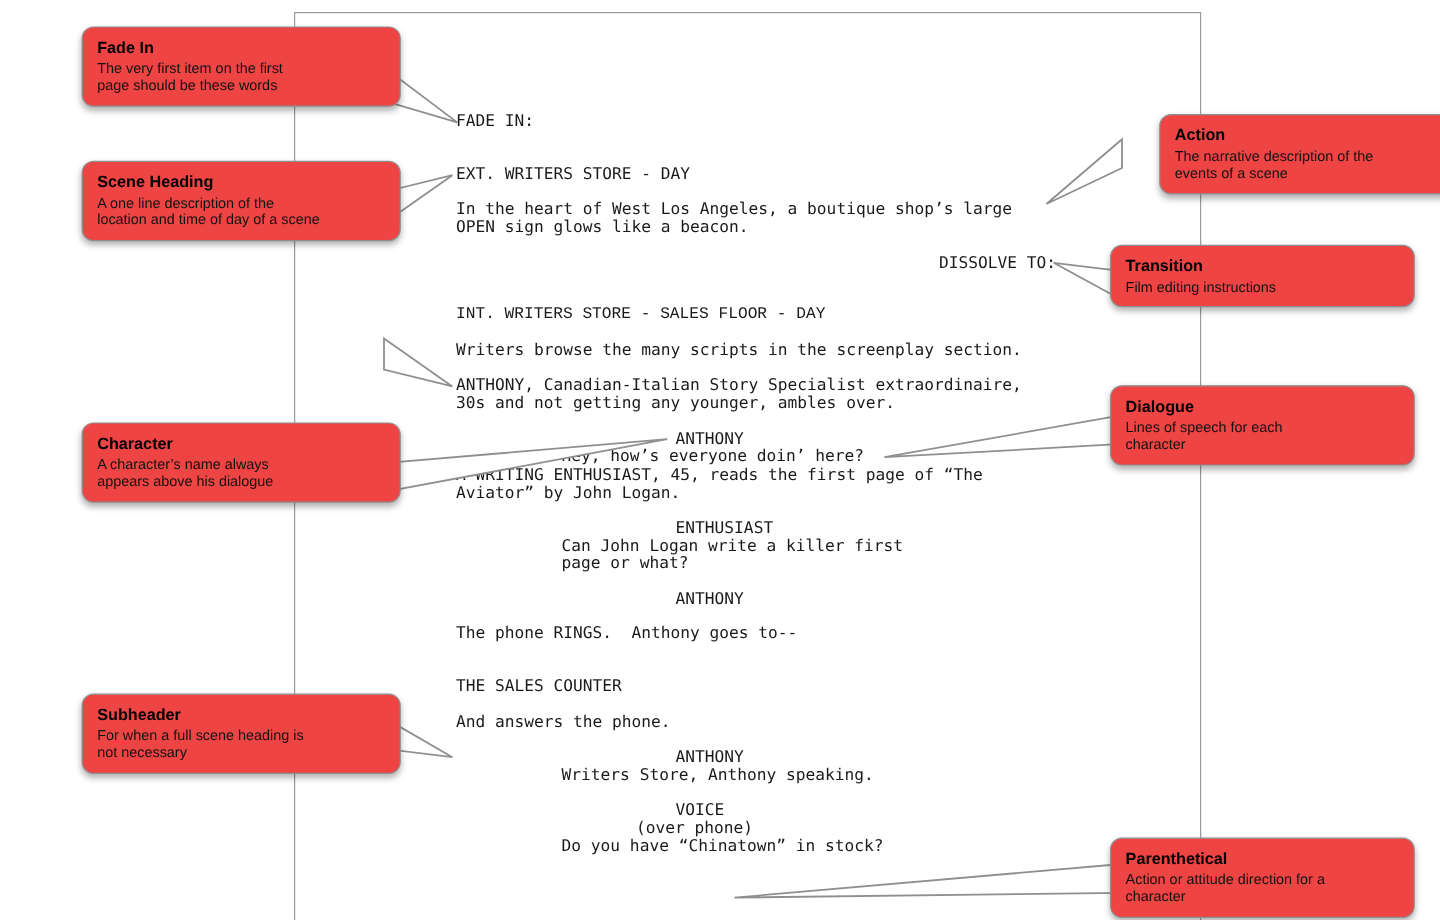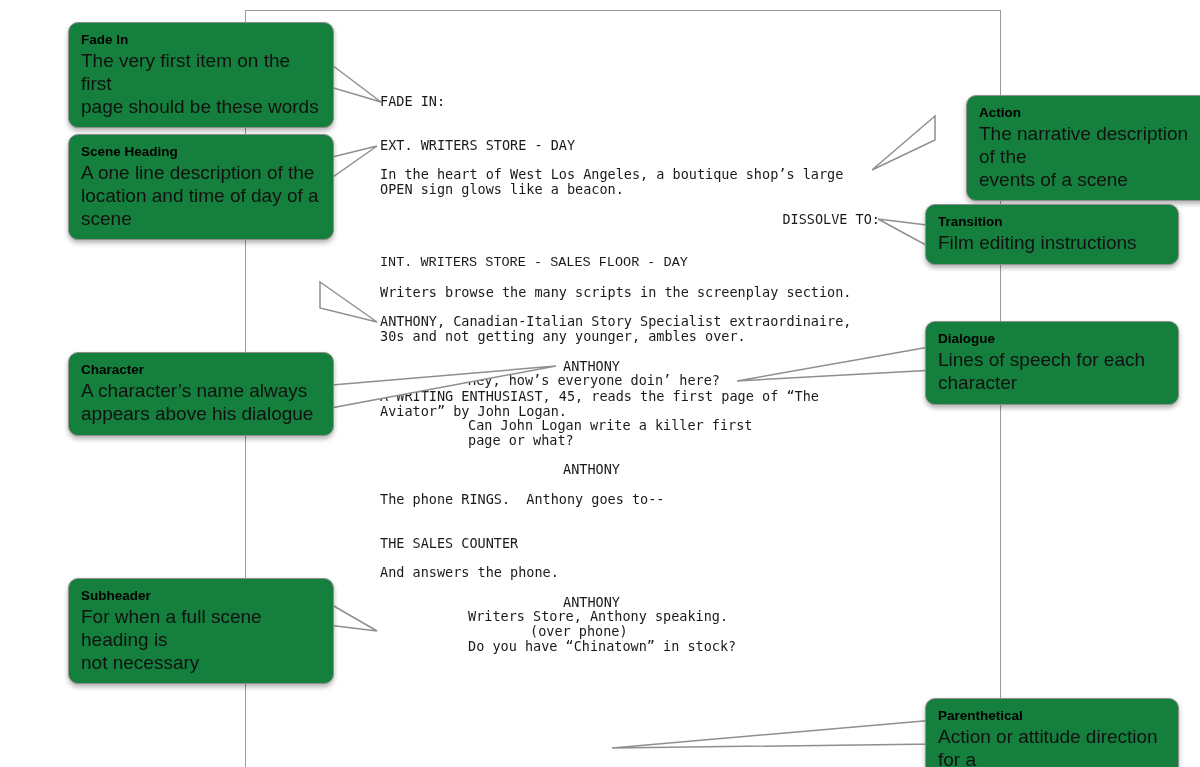--- a/index.html
+++ b/index.html
@@ -14,24 +14,24 @@
           color:#1a1a1a;}
   .script .block{white-space:pre;}
   .k-character{margin-left:183px;}
   .k-dialogue{margin-left:88px;}
   .k-parenthetical{margin-left:150px;}
   .k-transition{text-align:right;}
   
   .tails{position:absolute;left:0;top:0;z-index:3;pointer-events:none;}
   .tails polygon{fill:#ffffff;stroke:#8f8f8f;stroke-width:1.5;}
   
-  .callout{position:absolute;width:240px;background:#15803d;border:1.5px solid #8f8f8f;
+  .callout{position:absolute;width:240px;background:#ef4444;border:1.5px solid #8f8f8f;
            border-radius:10px;padding:9px 12px;box-shadow:0 3px 5px rgba(0,0,0,.3);z-index:4;}
   .callout .title{font-weight:bold;font-size:13.5px;color:#000;margin-bottom:3px;}
-  .callout .body{font-size:19px;line-height:1.2;color:#111;white-space:pre-line;}
+  .callout .body{font-size:12px;line-height:1.2;color:#111;white-space:pre-line;}
   #co-fade-in{top:22px;left:68px;}
   #co-scene-heading{top:134px;left:68px;}
   #co-first-appearance{top:247px;left:68px;}
   #co-character{top:352px;left:68px;}
   #co-subheader{top:578px;left:68px;}
   #co-action{top:95px;left:966px;width:228px;}
   #co-transition{top:204px;left:925px;width:228px;}
   #co-dialogue{top:321px;left:925px;width:228px;}
   #co-parenthetical{top:698px;left:925px;width:228px;}
 </style>
@@ -49,28 +49,30 @@
 OPEN sign glows like a beacon.</div>
       <div class="block k-transition" style="margin-top: 14.7px;">DISSOLVE TO:</div>
       <div class="block k-scene" style="margin-top: 29.4px; font-family: Liberation Mono, monospace;">INT. WRITERS STORE - SALES FLOOR - DAY</div>
       <div class="block k-action" style="margin-top: 14.7px;">Writers browse the many scripts in the screenplay section.</div>
       <div class="block k-action" style="margin-top: 14.7px;">ANTHONY, Canadian-Italian Story Specialist extraordinaire,
 30s and not getting any younger, ambles over.</div>
       <div class="block k-character" style="margin-top: 14.7px;">ANTHONY</div>
       <div class="block k-dialogue" style="margin-top: 0px;">Hey, how’s everyone doin’ here?</div>
       <div class="block k-action" style="margin-top: 1px;">A WRITING ENTHUSIAST, 45, reads the first page of “The
 Aviator” by John Logan.</div>
+      <div class="block k-character" style="margin-top: 14.7px;">ENTHUSIAST</div>
       <div class="block k-dialogue" style="margin-top: 0px;">Can John Logan write a killer first
 page or what?</div>
       <div class="block k-character" style="margin-top: 14.7px;">ANTHONY</div>
       <div class="block k-action" style="margin-top: 14.7px;">The phone RINGS.  Anthony goes to--</div>
       <div class="block k-subheader" style="margin-top: 29.4px;">THE SALES COUNTER</div>
       <div class="block k-action" style="margin-top: 14.7px;">And answers the phone.</div>
       <div class="block k-character" style="margin-top: 14.7px;">ANTHONY</div>
       <div class="block k-dialogue" style="margin-top: 0px;">Writers Store, Anthony speaking.</div>
+      <div class="block k-character" style="margin-top: 14.7px;">VOICE</div>
       <div class="block k-parenthetical" style="margin-top: 0px;">(over phone)</div>
       <div class="block k-dialogue" style="margin-top: 0px;">Do you have “Chinatown” in stock?</div>
     </div>
 
   <svg class="tails" width="1200" height="767">
     <polygon points="320,56 381,102 320,84"></polygon>
     <polygon points="320,160 377,146 320,186"></polygon>
     <polygon points="320,282 377,322 320,308"></polygon>
     <polygon points="320,386 556,366 320,410"></polygon>
     <polygon points="320,598 377,631 320,624"></polygon>

